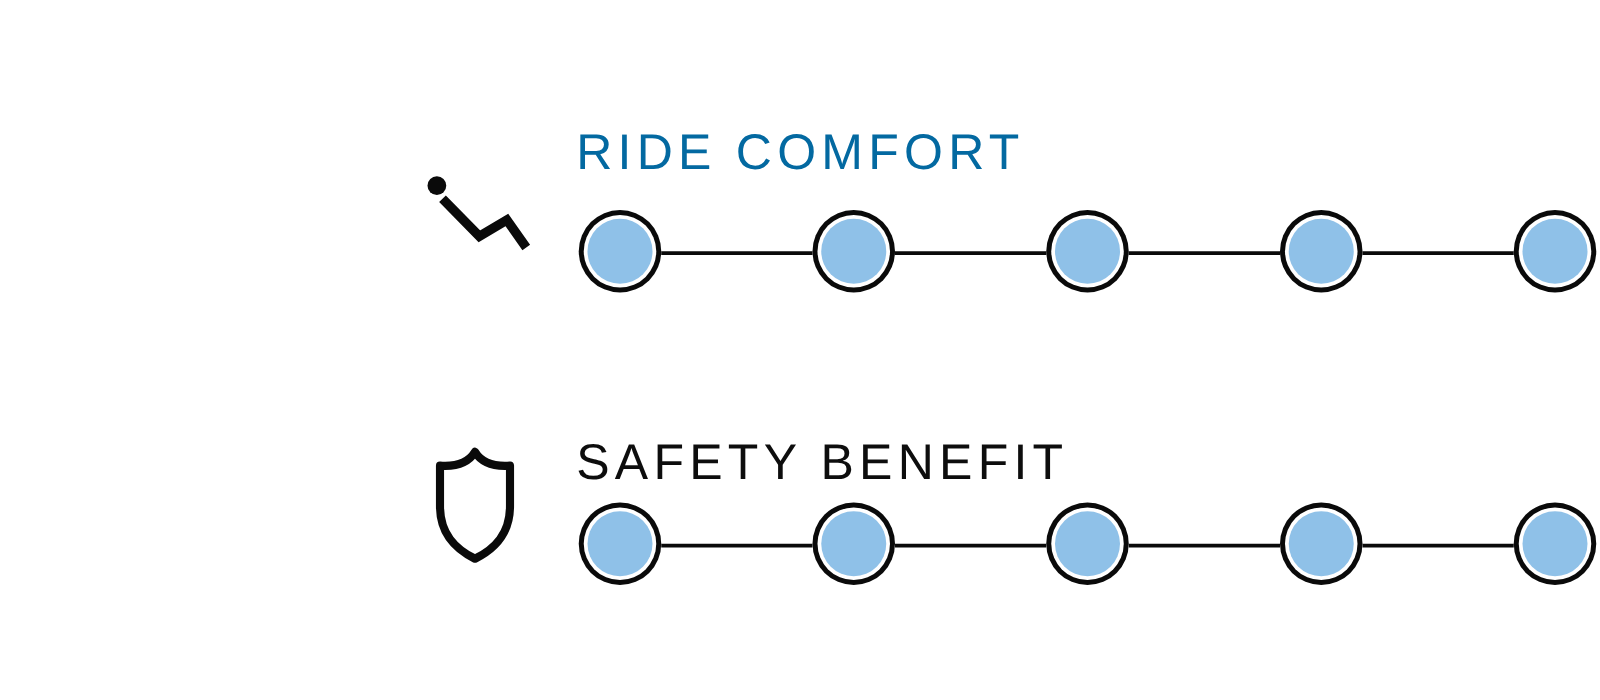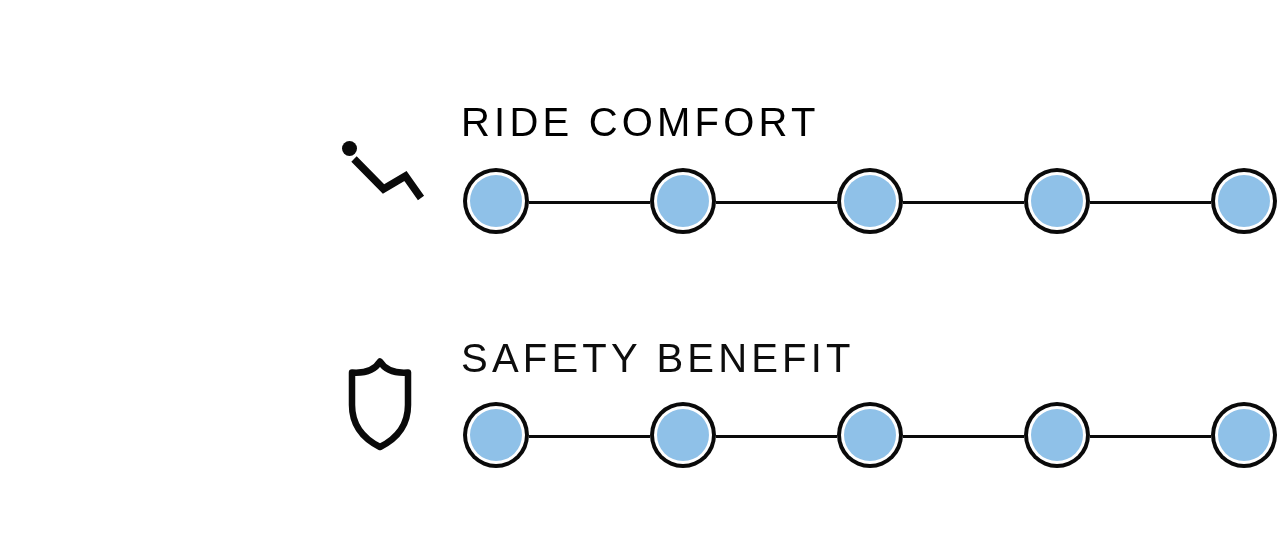--- a/index.html
+++ b/index.html
@@ -50,21 +50,21 @@
     left: 461px;
     font-family: "Liberation Sans", sans-serif;
     font-weight: 300;
     font-size: 40px;
     line-height: 42px;
     letter-spacing: 4.2px;
     color: #0d0d0d;
     white-space: nowrap;
   }
   .row-0 .row-label { top: 11px; }
-  .row-1 .row-label { top: 12px; }
+  .row-1 .row-label { top: 24px; }
 
   
   .node-track {
     position: absolute;
     left: 463px;
     height: 68px;
   }
   .row-0 .node-track { top: 78px; }
   .row-1 .node-track { top: 77px; }
 
@@ -110,21 +110,21 @@
 
   <div class="feature-row row-0">
 
     <div class="row-icon">
       <svg width="92" height="100" viewBox="0 0 92 100" fill="none" aria-hidden="true">
         <circle cx="9.5" cy="10.5" r="7.5" fill="#0A0A0A"></circle>
         <path d="M14 21 L43.5 51 L65.5 38 L81 60" stroke="#0A0A0A" stroke-width="7.5" stroke-linecap="butt" stroke-linejoin="miter" fill="none"></path>
       </svg>
     </div>
 
-    <div class="row-label" style="color: #000000;">RIDE COMFORT</div>
+    <div class="row-label" style="color: #0369a1;">RIDE COMFORT</div>
 
     <div class="node-track" style="width:815px;">
       <div class="track-line" style="left: 66px; width: 121px; background: rgb(10, 10, 10);"></div>
       <div class="track-line" style="left: 253px; width: 121px; background: rgb(10, 10, 10);"></div>
       <div class="track-line" style="left: 440px; width: 121px; background: rgb(10, 10, 10);"></div>
       <div class="track-line" style="left: 627px; width: 121px; background: rgb(10, 10, 10);"></div>
 
       <div class="node" style="left: 0px; background: rgb(10, 10, 10);">
         <div class="node-gap"></div>
         <div class="node-core" style="background: rgb(143, 193, 232);"></div>

